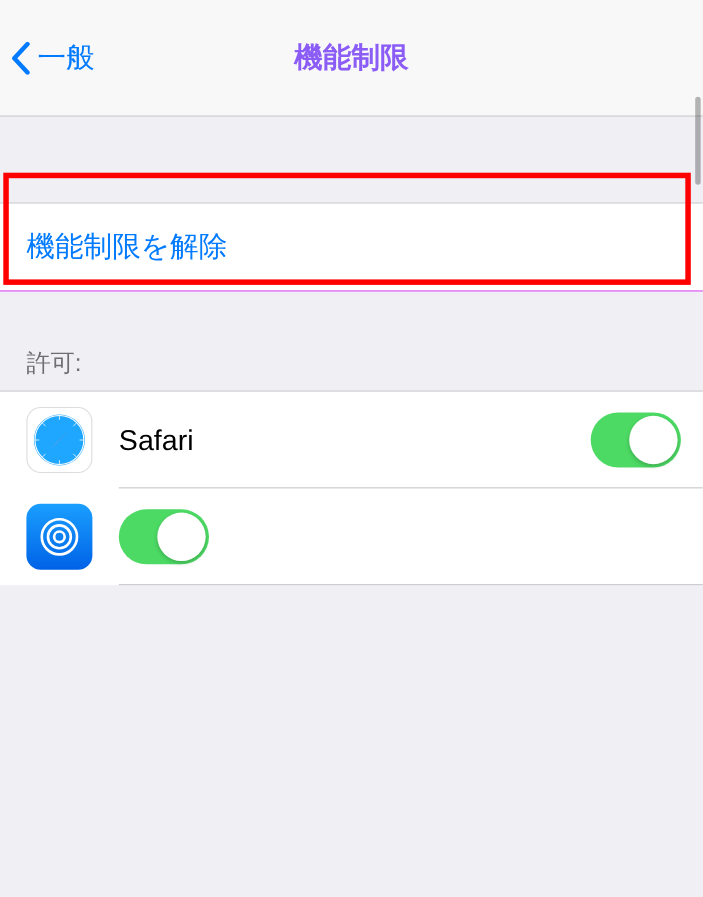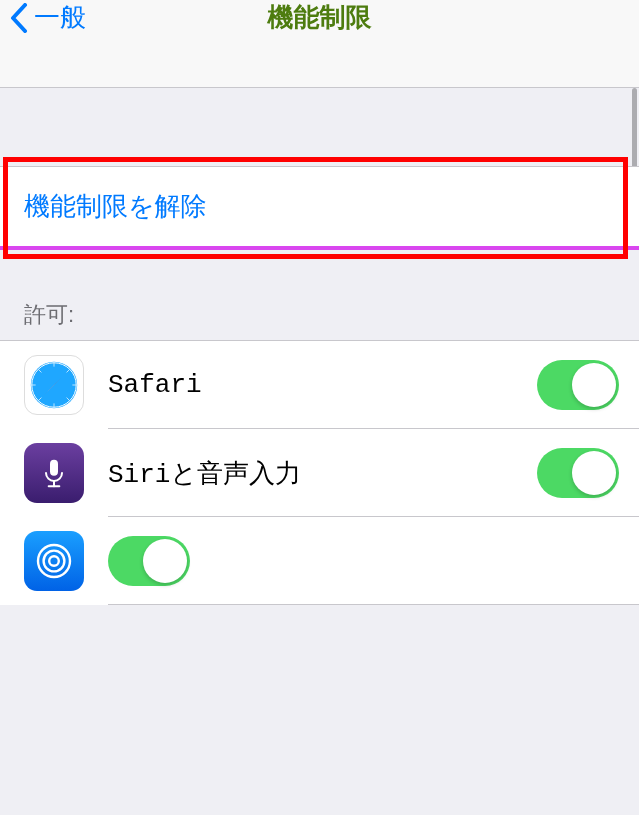--- a/index.html
+++ b/index.html
@@ -5,25 +5,25 @@
     * { margin: 0; padding: 0; box-sizing: border-box; }
     body {
       width: 639px;
       height: 815px;
       font-family: -apple-system, BlinkMacSystemFont, "Helvetica Neue", sans-serif;
       background: #efeff4;
       overflow: hidden;
       position: relative;
     }
     .navbar {
-      height: 88px;
+      height: 106px;
       background: #f8f8f8;
       border-bottom: 1px solid #c8c7cc;
       display: flex;
-      align-items: flex-start;
+      align-items: center;
       position: relative;
     }
     .back-button {
       display: flex;
       align-items: center;
       color: #007aff;
       font-size: 26px;
       padding-left: 10px;
       cursor: pointer;
     }
@@ -31,38 +31,38 @@
       width: 18px;
       height: 30px;
       margin-right: 6px;
     }
     .nav-title {
       position: absolute;
       left: 50%;
       transform: translateX(-50%);
       font-size: 26px;
       font-weight: 600;
-      color: #4d7c0f;
+      color: #8b5cf6;
     }
     .scroll-indicator {
       position: absolute;
       right: 2px;
       top: 88px;
       width: 5px;
       height: 80px;
       background: rgba(0,0,0,0.28);
       border-radius: 3px;
     }
     .section-spacer {
       height: 78px;
     }
     .action-row {
       background: #fff;
       border-top: 1px solid #c8c7cc;
-      border-bottom: 4px solid #d946ef;
+      border-bottom: 1px solid #d946ef;
       padding: 22px 24px;
       color: #007aff;
       font-size: 26px;
       cursor: pointer;
       position: relative;
     }
     .highlight-box {
       position: absolute;
       border: 5px solid #ff0000;
       pointer-events: none;
@@ -79,21 +79,20 @@
     }
     .list {
       background: #fff;
       border-top: 1px solid #c8c7cc;
     }
     .list-row {
       display: flex;
       align-items: center;
       padding: 14px 20px 14px 24px;
       position: relative;
-      font-family: Liberation Mono, monospace;
     }
     .list-row::after {
       content: "";
       position: absolute;
       left: 108px;
       right: 0;
       bottom: 0;
       height: 1px;
       background: #c8c7cc;
     }
@@ -183,34 +182,20 @@
         <polygon points="20,40 28,32 32,28" fill="#fff"></polygon>
       </svg>
     </div>
     <div class="row-label">Safari</div>
     <div class="toggle">
         <div class="toggle-knob"></div>
       </div>
   </div>
 
 
-  <div class="list-row">
-    <div class="app-icon siri-icon">
-      <svg viewBox="0 0 60 60" width="40" height="40">
-        <rect x="24" y="10" width="12" height="24" rx="6" fill="#fff"></rect>
-        <path d="M18 30 a12 12 0 0 0 24 0" fill="none" stroke="#fff" stroke-width="3" stroke-linecap="round"></path>
-        <line x1="30" y1="42" x2="30" y2="50" stroke="#fff" stroke-width="3" stroke-linecap="round"></line>
-        <line x1="22" y1="50" x2="38" y2="50" stroke="#fff" stroke-width="3" stroke-linecap="round"></line>
-      </svg>
-    </div>
-    <div class="row-label">Siriと音声入力</div>
-    <div class="toggle">
-        <div class="toggle-knob"></div>
-      </div>
-  </div>
 
 
   <div class="list-row">
     <div class="app-icon airdrop-icon">
       <svg viewBox="0 0 60 60" width="48" height="48">
         <circle cx="30" cy="30" r="6" fill="none" stroke="#fff" stroke-width="3"></circle>
         <circle cx="30" cy="30" r="13" fill="none" stroke="#fff" stroke-width="3"></circle>
         <circle cx="30" cy="30" r="20" fill="none" stroke="#fff" stroke-width="3"></circle>
       </svg>
     </div>

